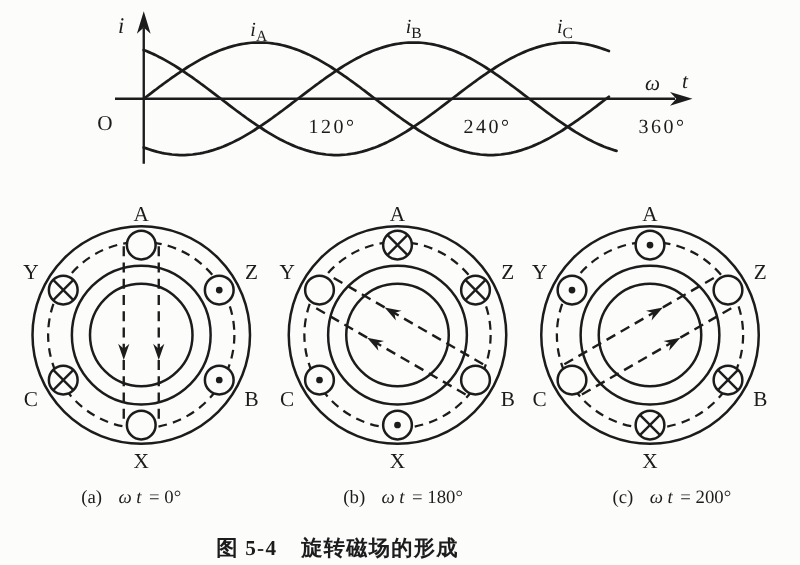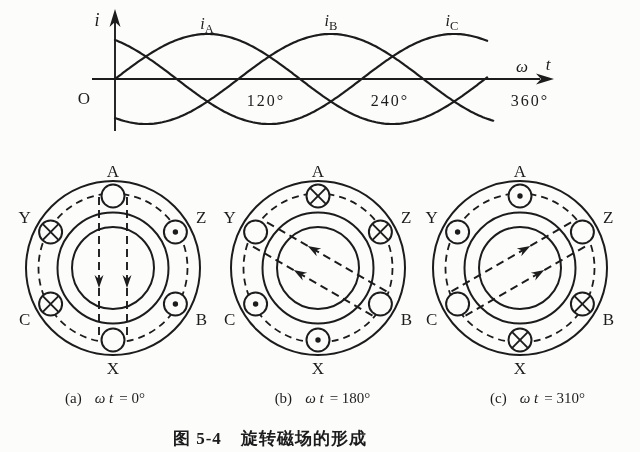--- a/index.html
+++ b/index.html
@@ -164,20 +164,20 @@
     <span class="sc-val">= 0°</span>
   </div>
   <div class="subcap" id="subcap-b">
     <span class="sc-idx">(b)</span>
     <span class="sc-var">ω t</span>
     <span class="sc-val">= 180°</span>
   </div>
   <div class="subcap" id="subcap-c">
     <span class="sc-idx">(c)</span>
     <span class="sc-var">ω t</span>
-    <span class="sc-val">= 310°</span>
+    <span class="sc-val">= 200°</span>
   </div>
 
   <div class="fig-caption">
     <span class="num">图 5-4</span>
     <span class="ttl">旋转磁场的形成</span>
   </div>
 </div>
 
 </body></html>

